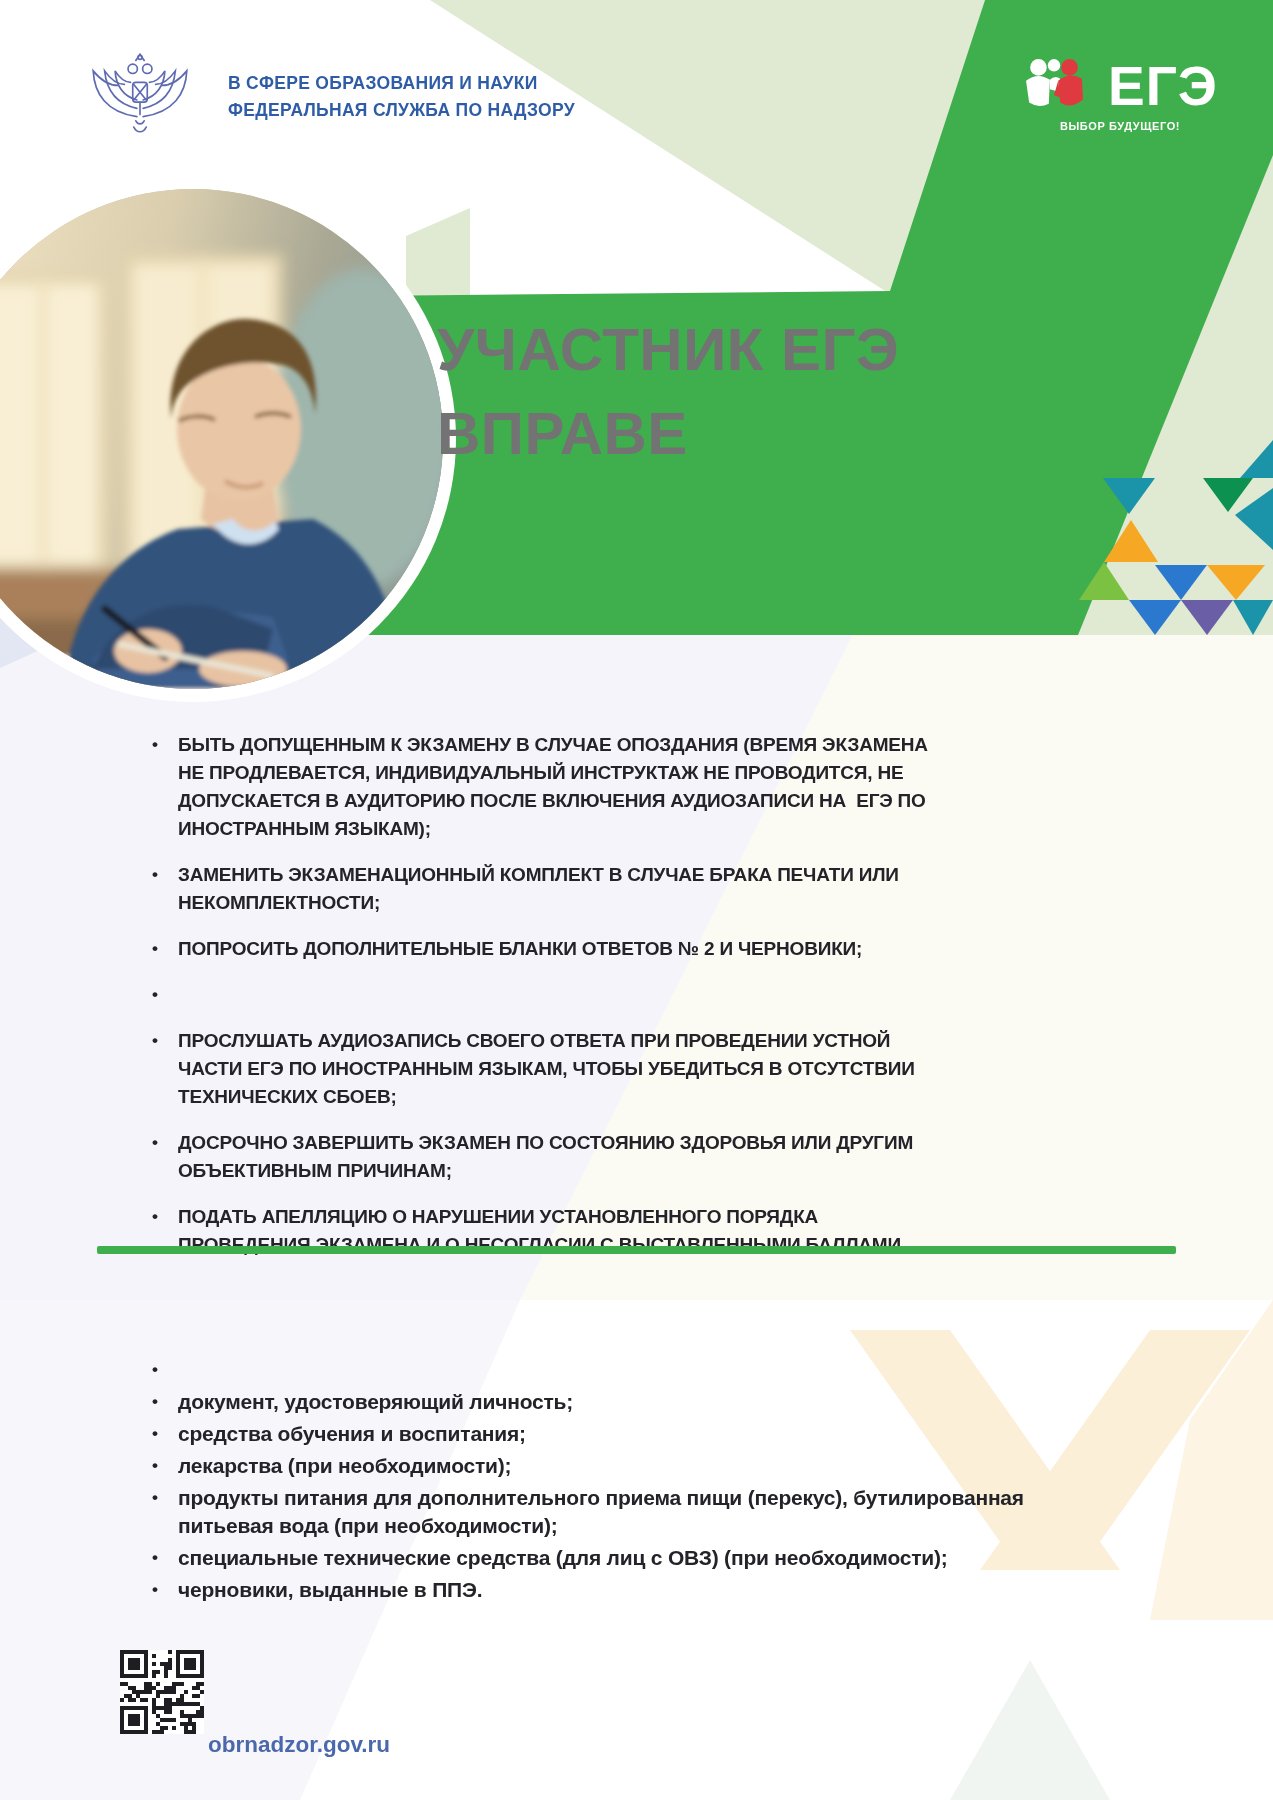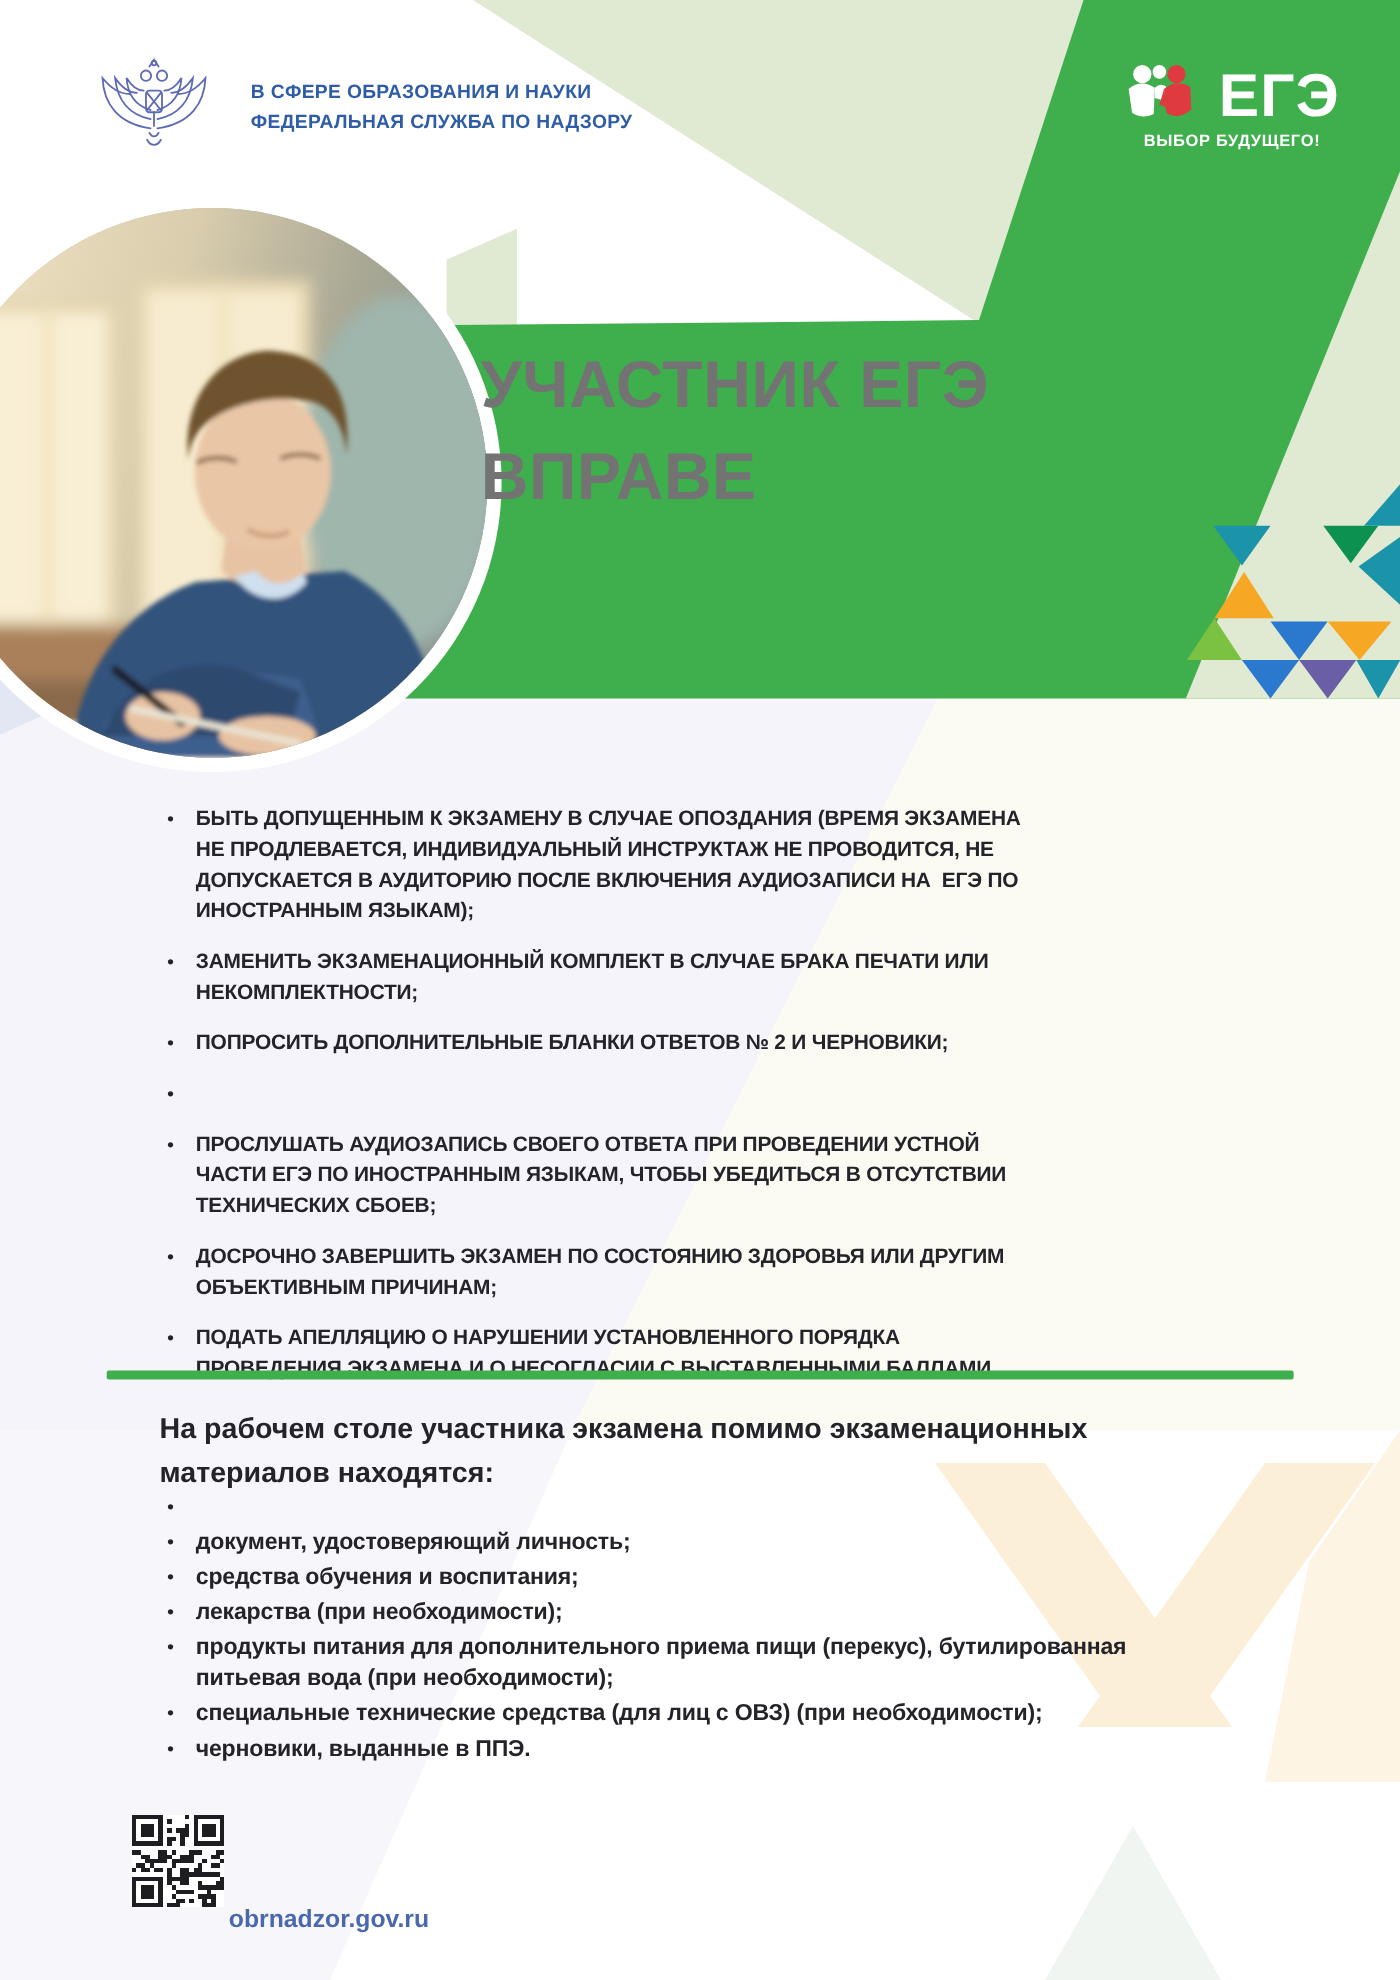--- a/index.html
+++ b/index.html
@@ -10,21 +10,21 @@
   }
   .bg{position:absolute;left:0;top:0;z-index:0;}
 
   
   .emblem{position:absolute;left:88px;top:48px;width:104px;height:104px;z-index:3;}
   .agency{position:absolute;left:228px;top:70px;z-index:3;
     font-size:17.5px;font-weight:700;color:#2e5ca6;line-height:27px;letter-spacing:.3px;}
   .ege-logo{position:absolute;left:1008px;top:56px;width:224px;z-index:3;text-align:center;color:#fff;}
   .ege-row{display:flex;align-items:flex-end;justify-content:center;gap:22px;}
   .ege-word{font-size:55px;font-weight:800;letter-spacing:1px;line-height:1;}
-  .ege-slogan{margin-top:6px;font-size:15px;font-weight:700;letter-spacing:.6px;}
+  .ege-slogan{margin-top:6px;font-size:11px;font-weight:700;letter-spacing:.6px;}
 
   
   .photo{position:absolute;left:-57px;top:189px;width:500px;height:500px;border-radius:50%;
     overflow:hidden;box-shadow:0 0 0 13px #ffffff;z-index:2;background:#cbbfa5;}
 
   
   .title{position:absolute;left:437px;top:308px;z-index:3;color:#737373;
     font-size:60px;font-weight:800;line-height:84px;letter-spacing:.5px;white-space:nowrap;}
 
   
@@ -205,21 +205,20 @@
         <span class="dot">•</span>
         <span class="txt">ДОСРОЧНО ЗАВЕРШИТЬ ЭКЗАМЕН ПО СОСТОЯНИЮ ЗДОРОВЬЯ ИЛИ ДРУГИМ ОБЪЕКТИВНЫМ ПРИЧИНАМ;</span>
       </li>
       <li>
         <span class="dot">•</span>
         <span class="txt">ПОДАТЬ АПЕЛЛЯЦИЮ О НАРУШЕНИИ УСТАНОВЛЕННОГО ПОРЯДКА ПРОВЕДЕНИЯ ЭКЗАМЕНА И О НЕСОГЛАСИИ С ВЫСТАВЛЕННЫМИ БАЛЛАМИ.</span>
       </li>
     </ul>
 
   <div class="divider"></div>
-  <div class="section-heading">На рабочем столе участника экзамена помимо экзаменационных материалов находятся:</div>
 
   <ul class="list desk">
 
   <li>
         <span class="dot">•</span>
       </li>
       <li>
         <span class="dot">•</span>
         <span class="txt">документ, удостоверяющий личность;</span>
       </li>

